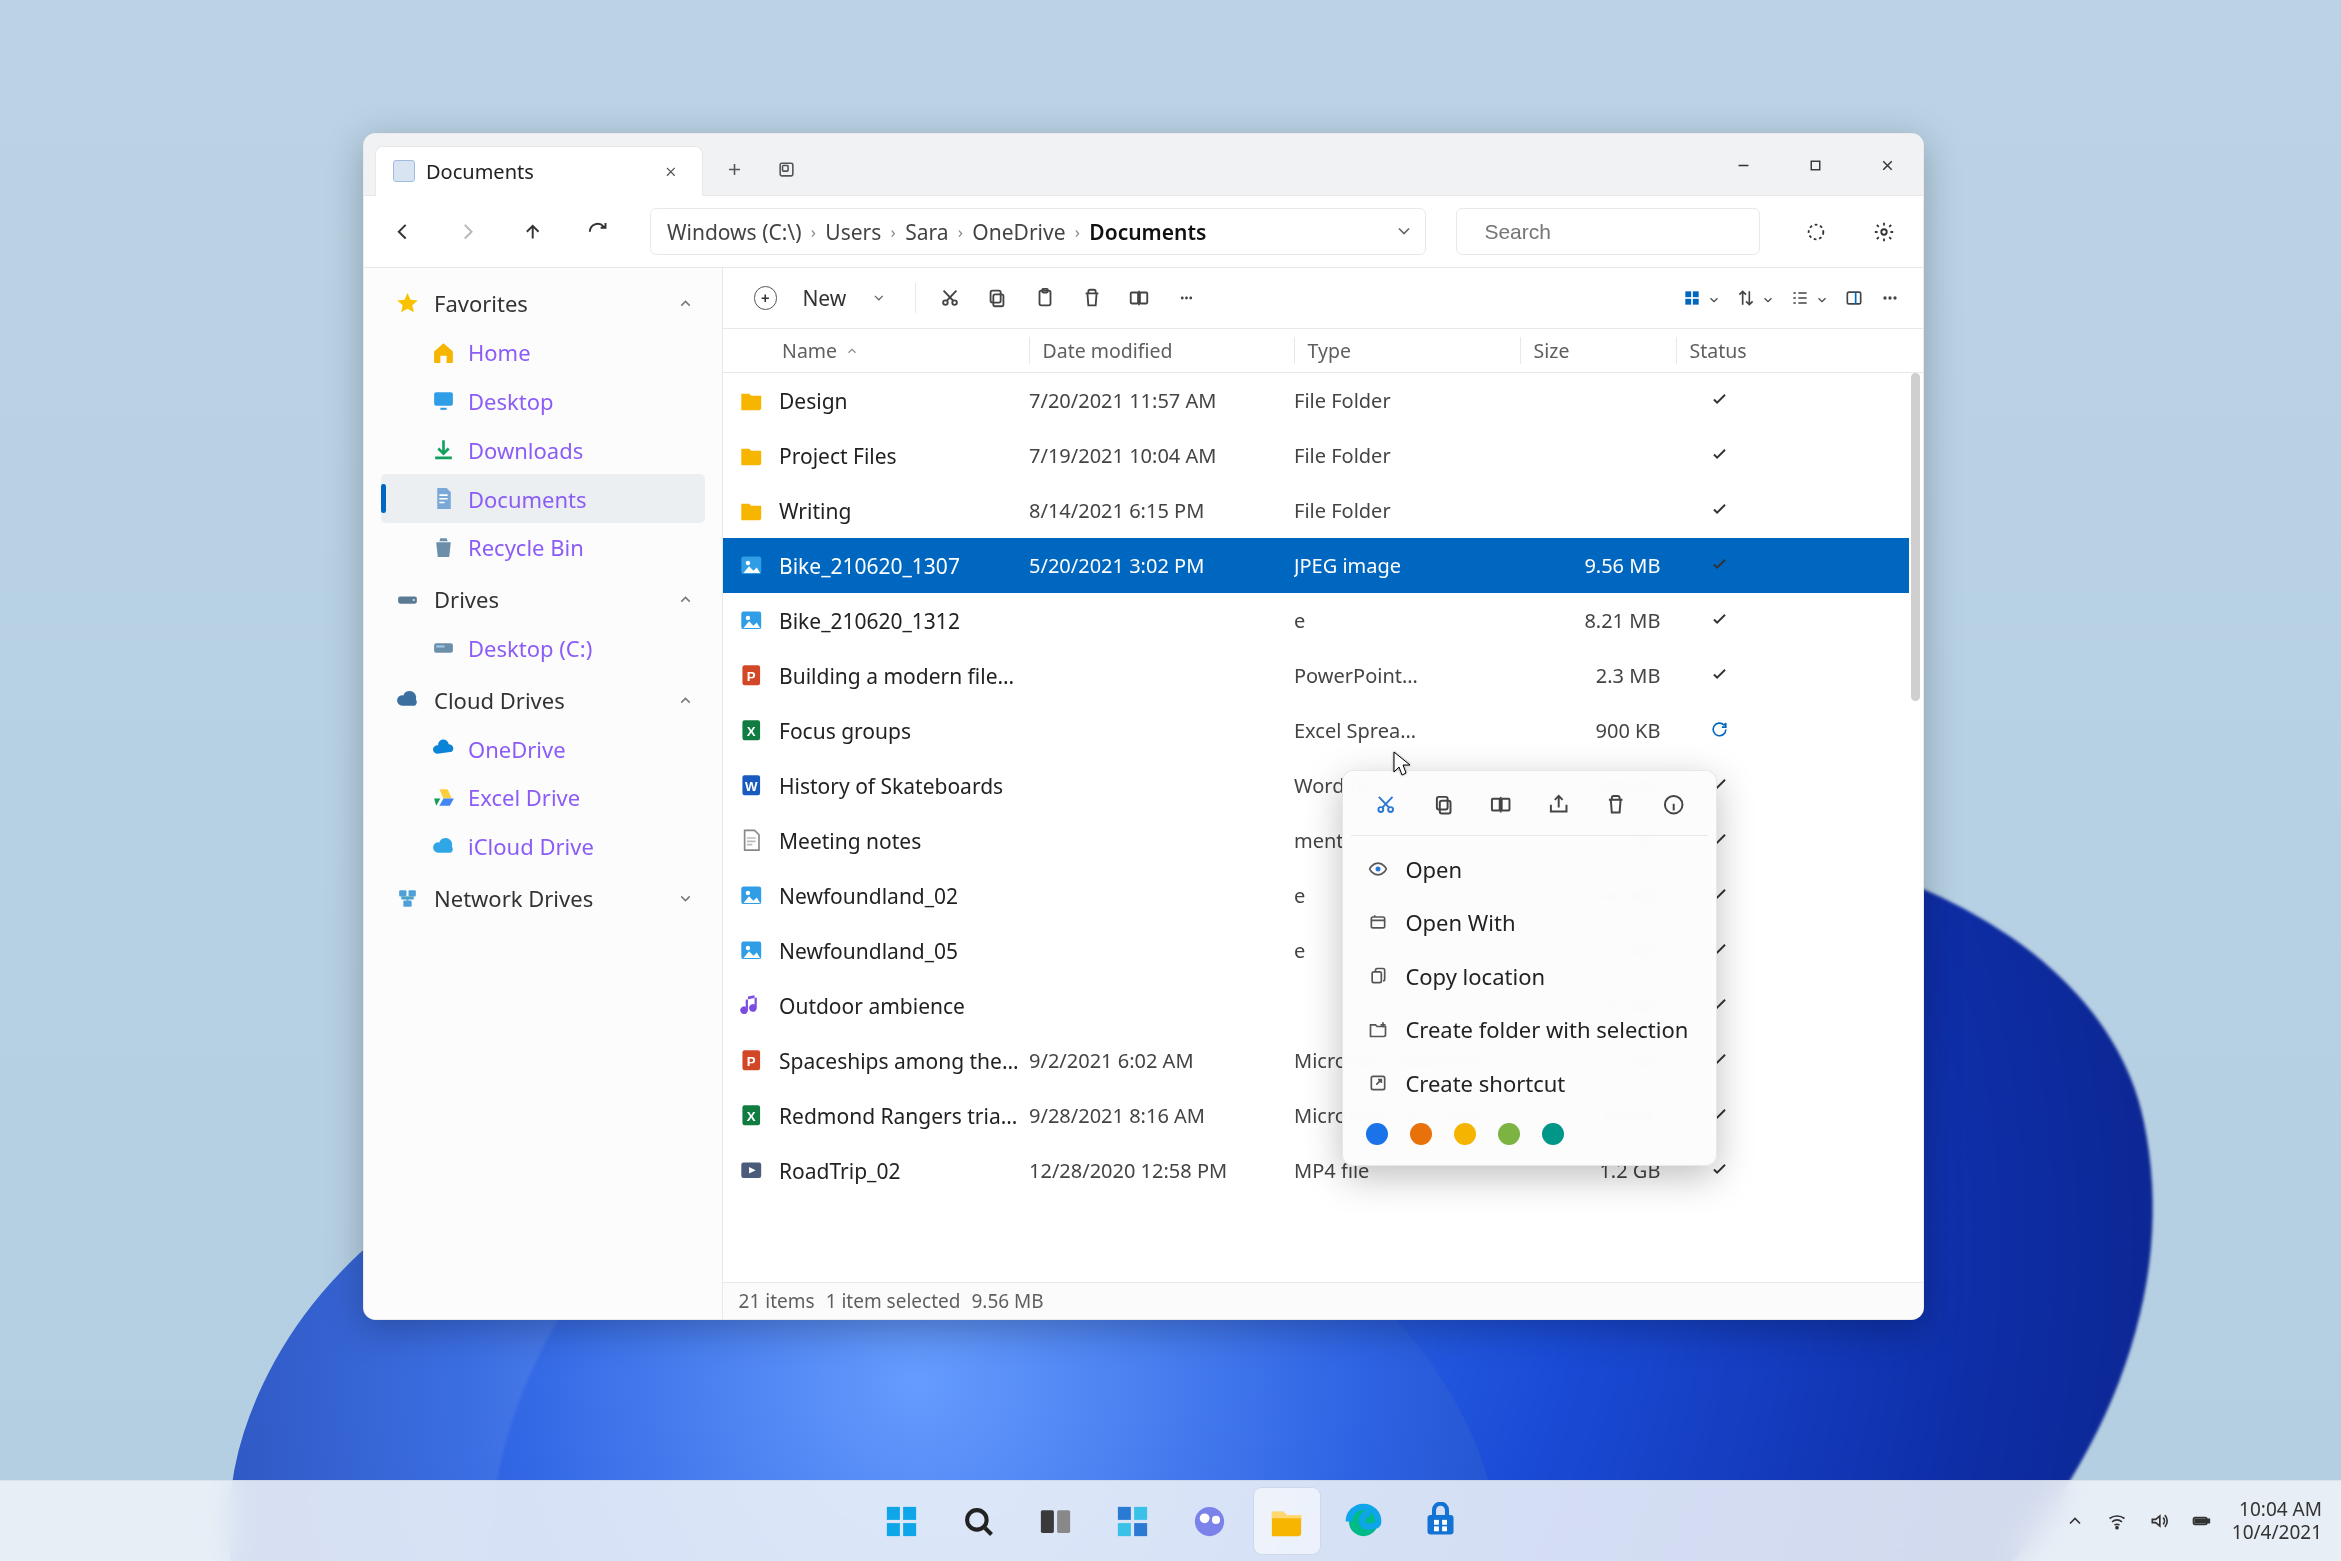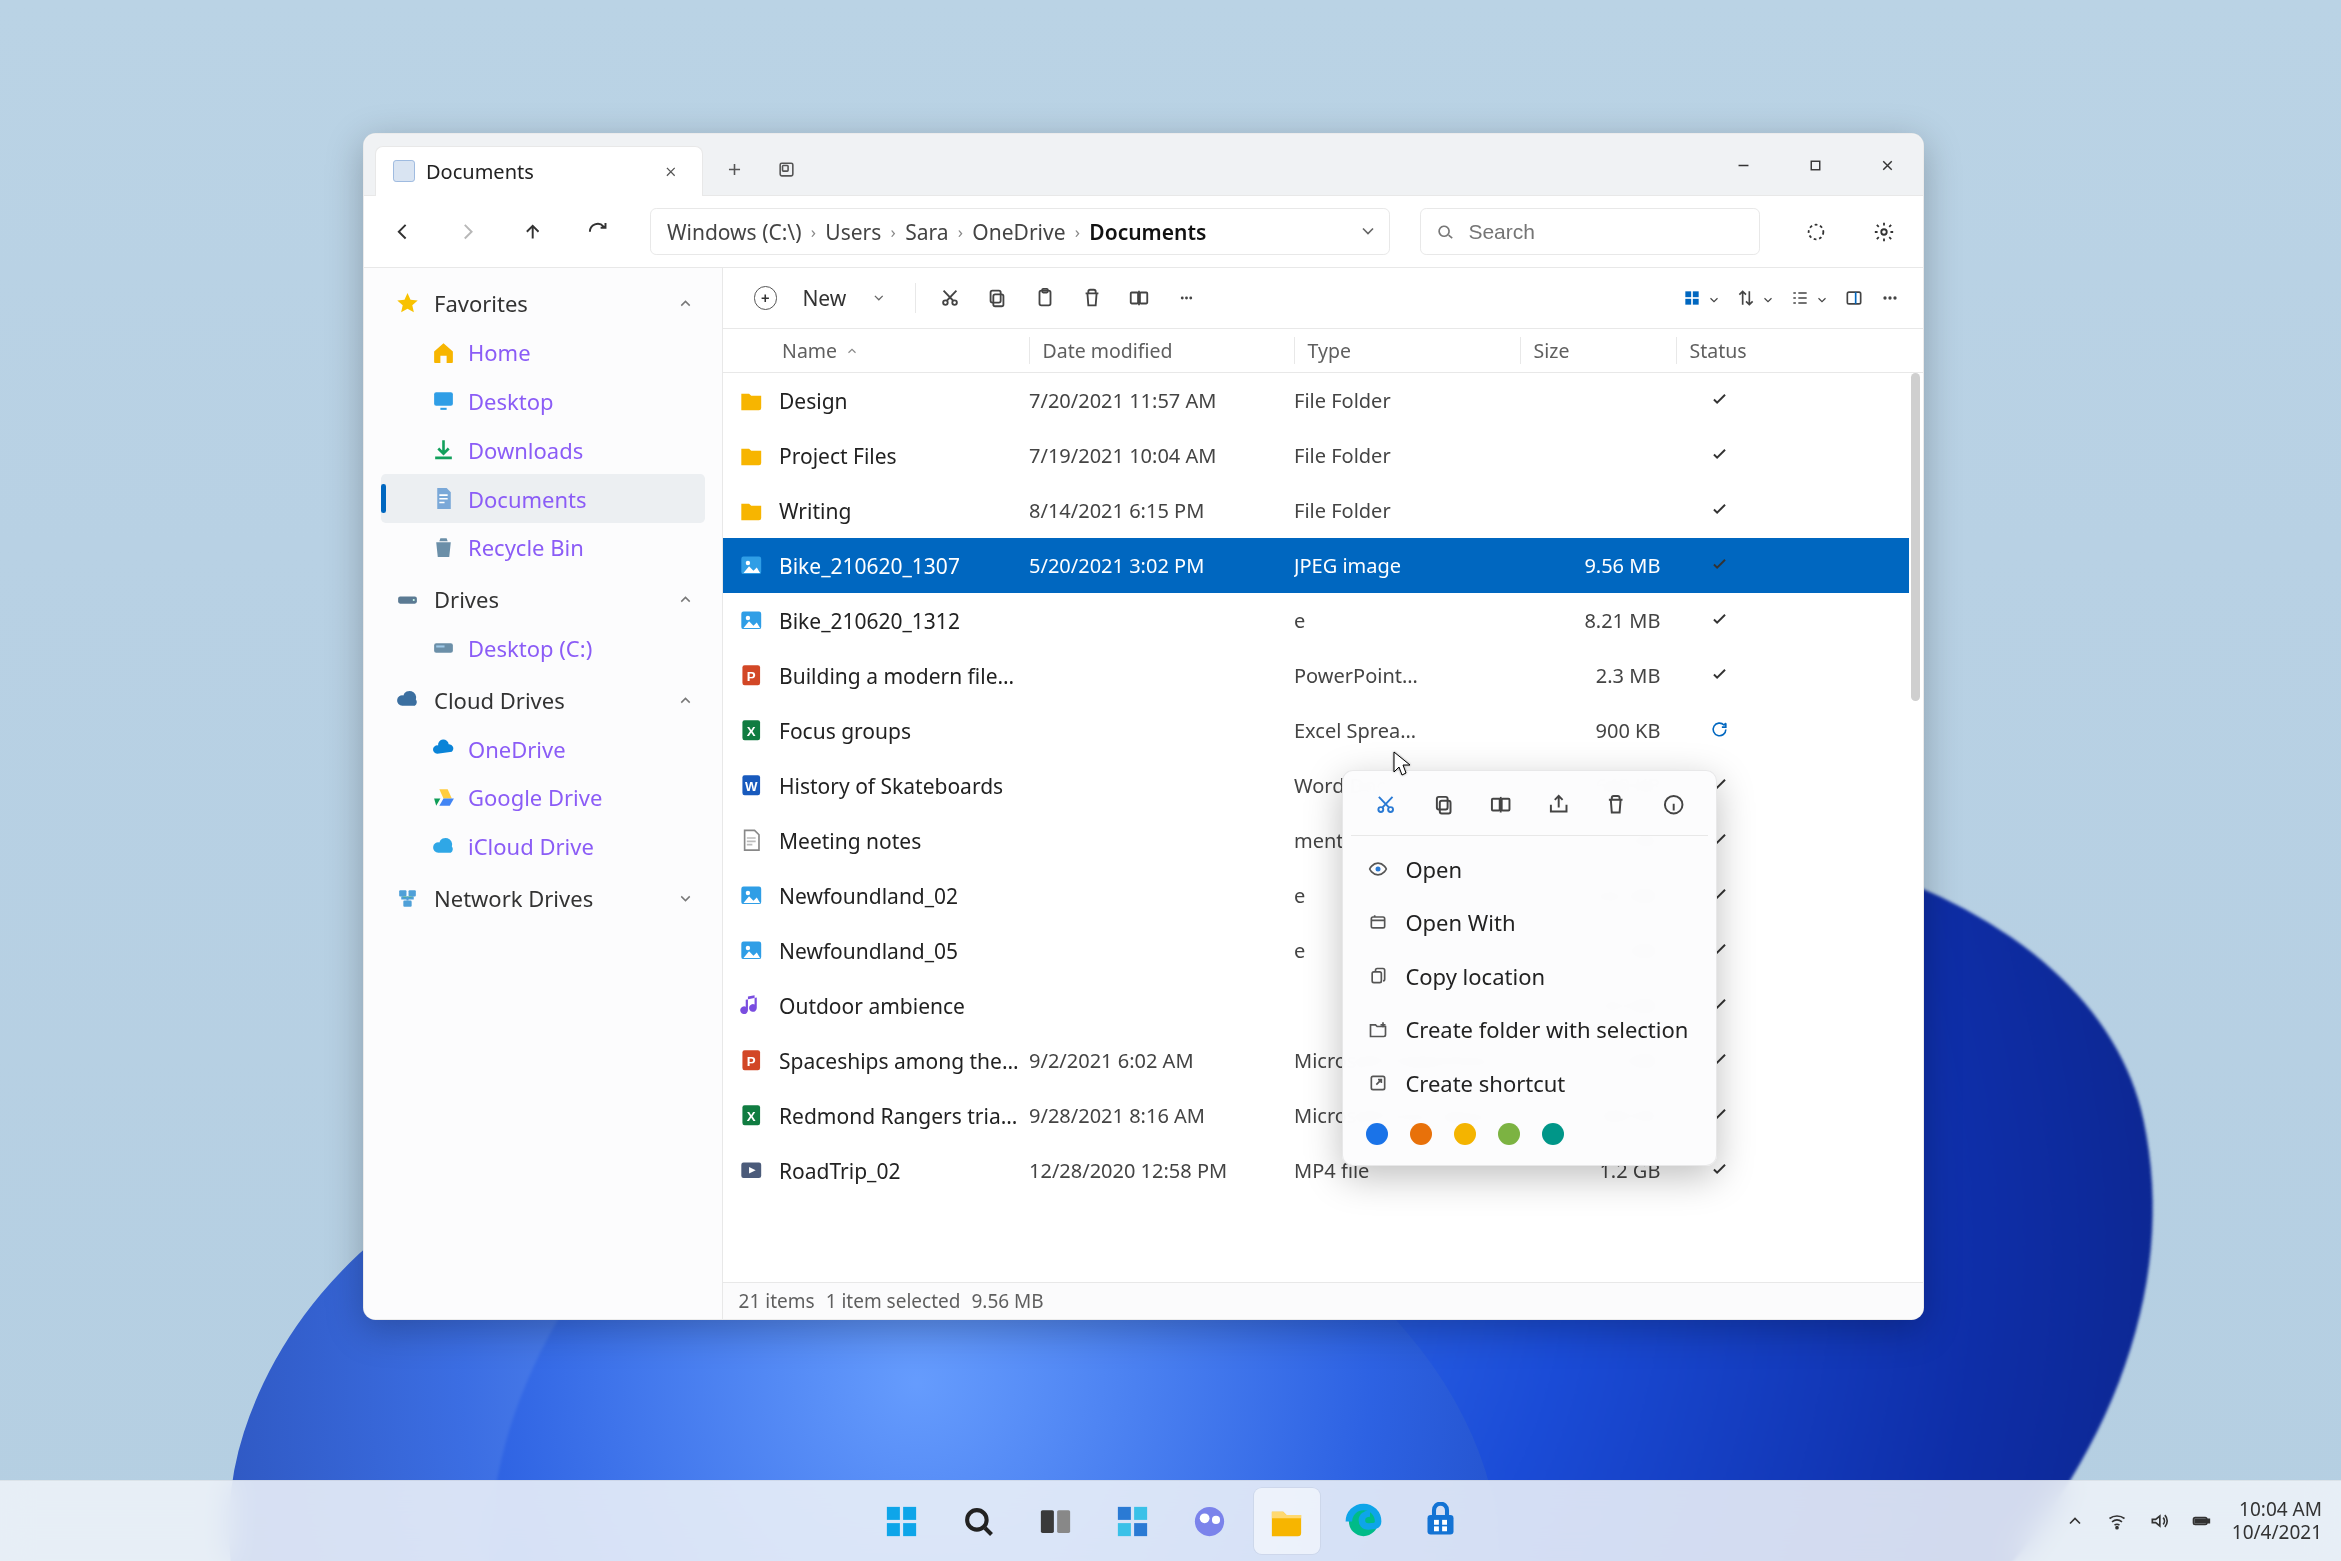--- a/index.html
+++ b/index.html
@@ -112,21 +112,21 @@
     display:flex;align-items:center;padding:0 15.6px;gap:6.2px;
     margin:0 9.4px;
     position:relative;
   }
   .crumb{font-size:21px;color:#444;}
   .crumb.current{color:#111;font-weight:600;}
   .chev{color:#888;font-size:17px;padding:0 3.1px;}
   .addr-drop{position:absolute;right:11px;color:#666;}
   .addr-drop svg{width:20px;height:20px;}
   .search{
-    width:340px;height:47px;border:0.8px solid var(--divider);border-radius:6.2px;
+    width:304px;height:47px;border:0.8px solid var(--divider);border-radius:6.2px;
     display:flex;align-items:center;padding:0 14px;gap:11px;color:#777;
     margin-right:9.4px;
   }
   .search svg{width:20px;height:20px;transform:rotate(-5deg);}
   .search input{border:none;outline:none;font-size:21px;background:transparent;flex:1;color:#333;}
   .gear-btn, .progress-btn{
     width:44px;height:44px;display:flex;align-items:center;justify-content:center;color:#333;border-radius:4.7px;margin-left:3.1px;
   }
   .progress-btn svg,.gear-btn svg{width:22px;height:22px;}
   
@@ -476,21 +476,21 @@
           <span>OneDrive</span>
         </div>
         <div class="sb-item">
           <span class="ic">
               <svg viewBox="0 0 24 24">
                 <path fill="#0f9d58" d="M4 20l4-7H2z" transform="translate(1 0)"></path>
                 <path fill="#ffcd40" d="M8 4h8l4 9H12z"></path>
                 <path fill="#4285f4" d="M12 13h10l-4 7H8z"></path>
               </svg>
             </span>
-          <span>Google Drive</span>
+          <span>Excel Drive</span>
         </div>
         <div class="sb-item">
           <span class="ic">
               <svg viewBox="0 0 24 24" fill="#2fa7e6">
                 <path d="M7 18a5 5 0 1 1 1-9.9A6 6 0 0 1 20 12a4 4 0 0 1-1 6z"></path>
               </svg>
             </span>
           <span>iCloud Drive</span>
         </div>
       </div>

